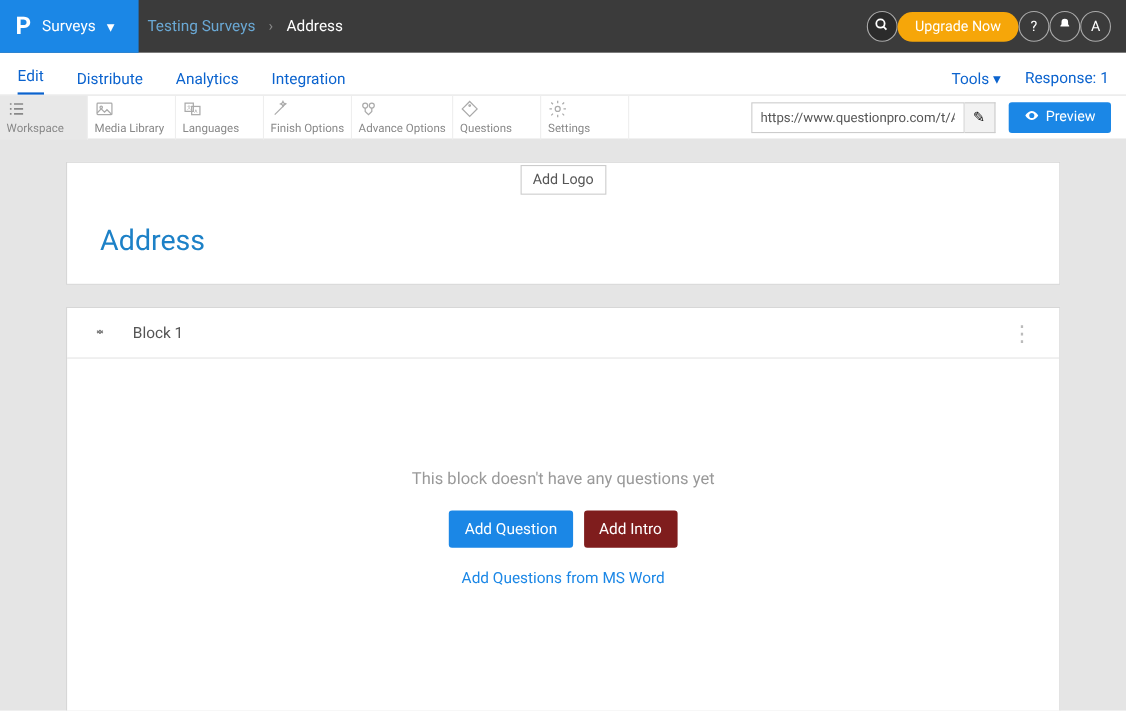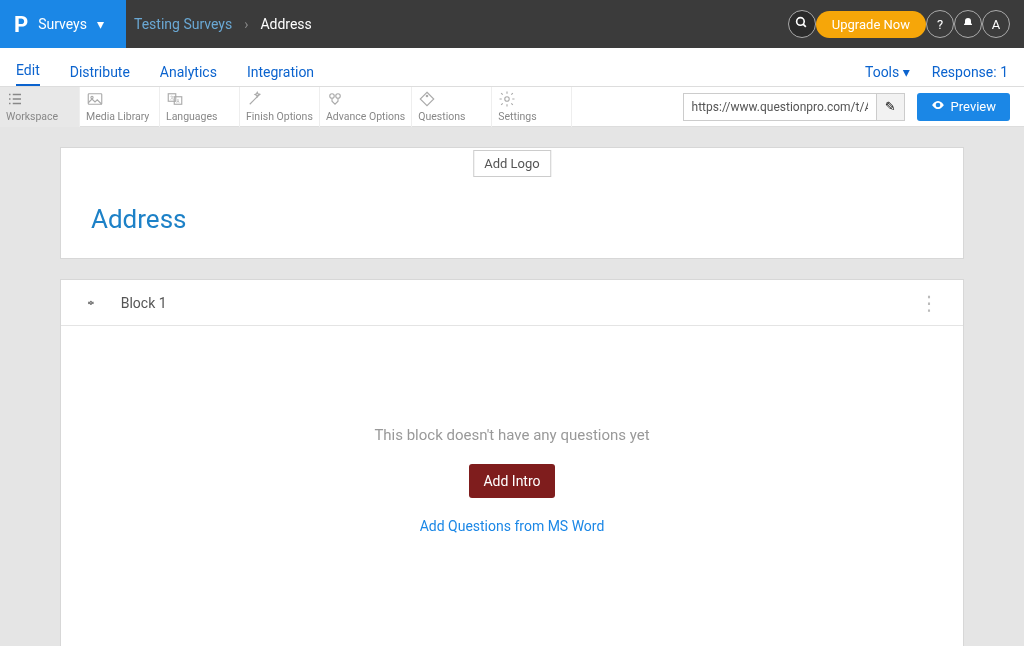--- a/index.html
+++ b/index.html
@@ -185,18 +185,19 @@
       <span class="coll">
           <span>⌄</span>
           <span>⌃</span>
         </span>
       <span>Block 1</span>
       <span class="more"><span>⋮</span></span>
     </div>
     <div class="block-body">
       <div class="empty-msg">This block doesn't have any questions yet</div>
       <div class="btn-row">
+        <button class="btn blue">Add Question</button>
         <button class="btn gray">Add Intro</button>
       </div>
       <a class="link">Add Questions from MS Word</a>
     </div>
   </div>
 </div>
 
 </body></html>

